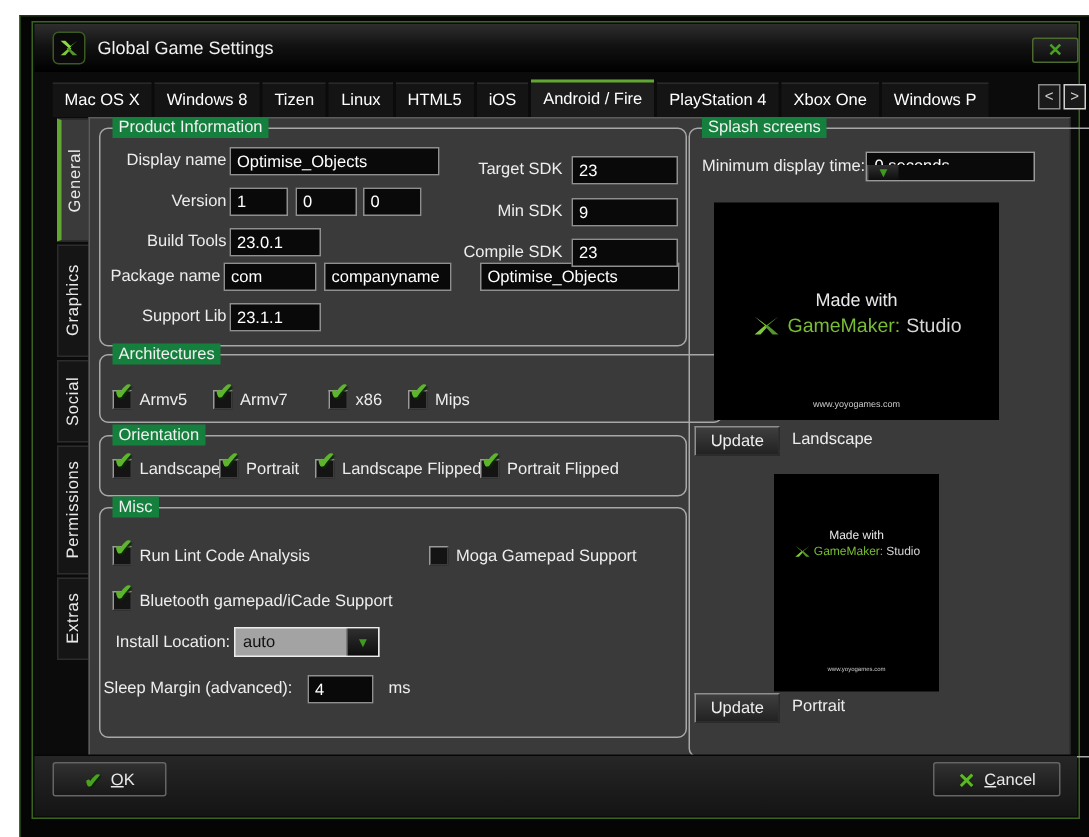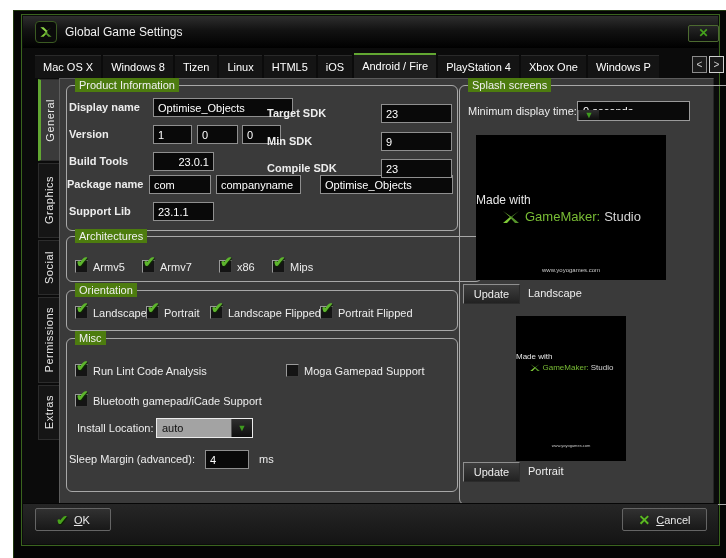--- a/index.html
+++ b/index.html
@@ -23,41 +23,41 @@
   
   .sidestrip { position:absolute; left:16px; top:64px; width:21px; display:flex; flex-direction:column; gap:2px; }
   .vtab { width:21px; background:#151515; color:#e9e9e9; font-size:11px; display:flex; align-items:center; justify-content:center; border:1px solid #2c2c2c; border-right:none; }
   .vtab span { writing-mode:vertical-rl; transform:rotate(180deg); letter-spacing:0.5px; }
   .vtab.active { background:#3a3a3a; border-left:3px solid #62a732; }
 
   
   .panel { position:absolute; left:37px; top:63px; width:655px; height:427px; background:#3a3a3a; border:1px solid #5c5c5c; border-right-color:#262626; border-bottom-color:#262626; }
 
   .group { position:absolute; border:1px solid #a8a8a8; border-radius:6px; }
-  .legend { position:absolute; top:-8px; left:8px; background:#4d7c0f; padding:0 4px; font-size:11px; color:#f0f0f0; line-height:14px; }
+  .legend { position:absolute; top:-8px; left:8px; background:#15803d; padding:0 4px; font-size:11px; color:#f0f0f0; line-height:14px; }
 
   .lab { position:absolute; font-size:11px; color:#ededed; }
-  .rt { text-align:left;font-weight:bold; }
+  .rt { text-align:right; }
   .tin { position:absolute; height:19px; background:#090909; border:1px solid #8f8f8f; color:#fff; font:11px "Liberation Sans",sans-serif; padding:0 4px; }
 
   .chk { position:absolute; display:flex; align-items:center; gap:5px; height:15px; }
   .chk .box { width:13px; height:13px; background:#141414; border:1px solid #9a9a9a; border-right-color:#3c3c3c; border-bottom-color:#3c3c3c; position:relative; flex:0 0 auto; }
   .chk .tick { position:absolute; left:0px; top:-7px; font-size:15px; font-weight:bold; color:#5db52d; text-shadow:1px 1px 1px rgba(15,40,4,0.9); line-height:1; }
   .chk .clab { font-size:11px; color:#ededed; white-space:nowrap; }
 
   .dd { position:absolute; display:flex; border:1px solid #9a9a9a; background:#0a0a0a; height:20px; }
   .dd .val { flex:1; color:#fff; font-size:11px; line-height:18px; padding-left:5px; overflow:hidden; }
   .dd .arrow { width:21px; background:linear-gradient(#2f2f2f,#0e0e0e); border-left:1px solid #555; color:#3f9b1f; font-size:9px; display:flex; align-items:center; justify-content:center; }
   .dd.light { border-color:#ececec; background:#a3a3a3; }
   .dd.light .val { color:#101010; }
 
   .btn { position:absolute; background:linear-gradient(#3e3e3e,#222); border:1px solid #8f8f8f; border-right-color:#2b2b2b; border-bottom-color:#2b2b2b; color:#eee; font-size:11px; text-align:center; line-height:18px; }
 
   .preview { position:absolute; background:#000; overflow:hidden; }
-  .pv-inner { position:absolute; left:0; right:0; text-align:left; }
+  .pv-inner { position:absolute; left:0; right:0; text-align:center; }
   .mw { color:#e8e8e8; }
   .brandrow { display:flex; align-items:center; justify-content:center; gap:4px; margin-top:2px; }
   .bgreen { color:#79bd35; }
   .bwhite { color:#d6d6d6; }
   .pv-url { position:absolute; left:0; right:0; text-align:center; color:#c9c9c9; }
 
   
   .footer { position:absolute; left:1px; bottom:1px; width:695px; height:41px; background:linear-gradient(#262626,#141414); border-top:1px solid #060606; }
   .fbtn { position:absolute; display:flex; align-items:center; justify-content:center; gap:6px; background:linear-gradient(#313131,#181818); border:1px solid #656565; border-radius:2px; color:#e8e8e8; font-size:11px; height:23px; }
   .fbtn .glyph { font-size:14px; font-weight:bold; line-height:1; }
@@ -123,21 +123,21 @@
 
         <span class="lab rt" style="left:2px; top:15px; width:82px;">Display name</span>
         <input class="tin" style="left: 86px; top: 12px; width: 140px;" value="Optimise_Objects">
 
         <span class="lab rt" style="left:2px; top:42px; width:82px;">Version</span>
         <input class="tin" style="left: 86px; top: 39px; width: 39px;" value="1">
         <input class="tin" style="left: 130px; top: 39px; width: 41px;" value="0">
         <input class="tin" style="left: 175px; top: 39px; width: 39px;" value="0">
 
         <span class="lab rt" style="left:2px; top:69px; width:82px;">Build Tools</span>
-        <input class="tin" style="left: 86px; top: 66px; width: 61px; text-align: right;" value="23.0.1">
+        <input class="tin" style="left: 86px; top: 66px; width: 61px;" value="23.0.1">
 
         <span class="lab rt" style="left:0px; top:92px; width:80px;">Package name</span>
         <input class="tin" style="left: 82px; top: 89px; width: 62px;" value="com">
         <input class="tin" style="left: 149px; top: 89px; width: 85px;" value="companyname">
         <input class="tin" style="left: 253px; top: 89px; width: 133px;" value="Optimise_Objects">
 
         <span class="lab rt" style="left:2px; top:119px; width:82px;">Support Lib</span>
         <input class="tin" style="left: 86px; top: 116px; width: 61px;" value="23.1.1">
 
         <span class="lab rt" style="left:200px; top:21px; width:108px;">Target SDK</span>

